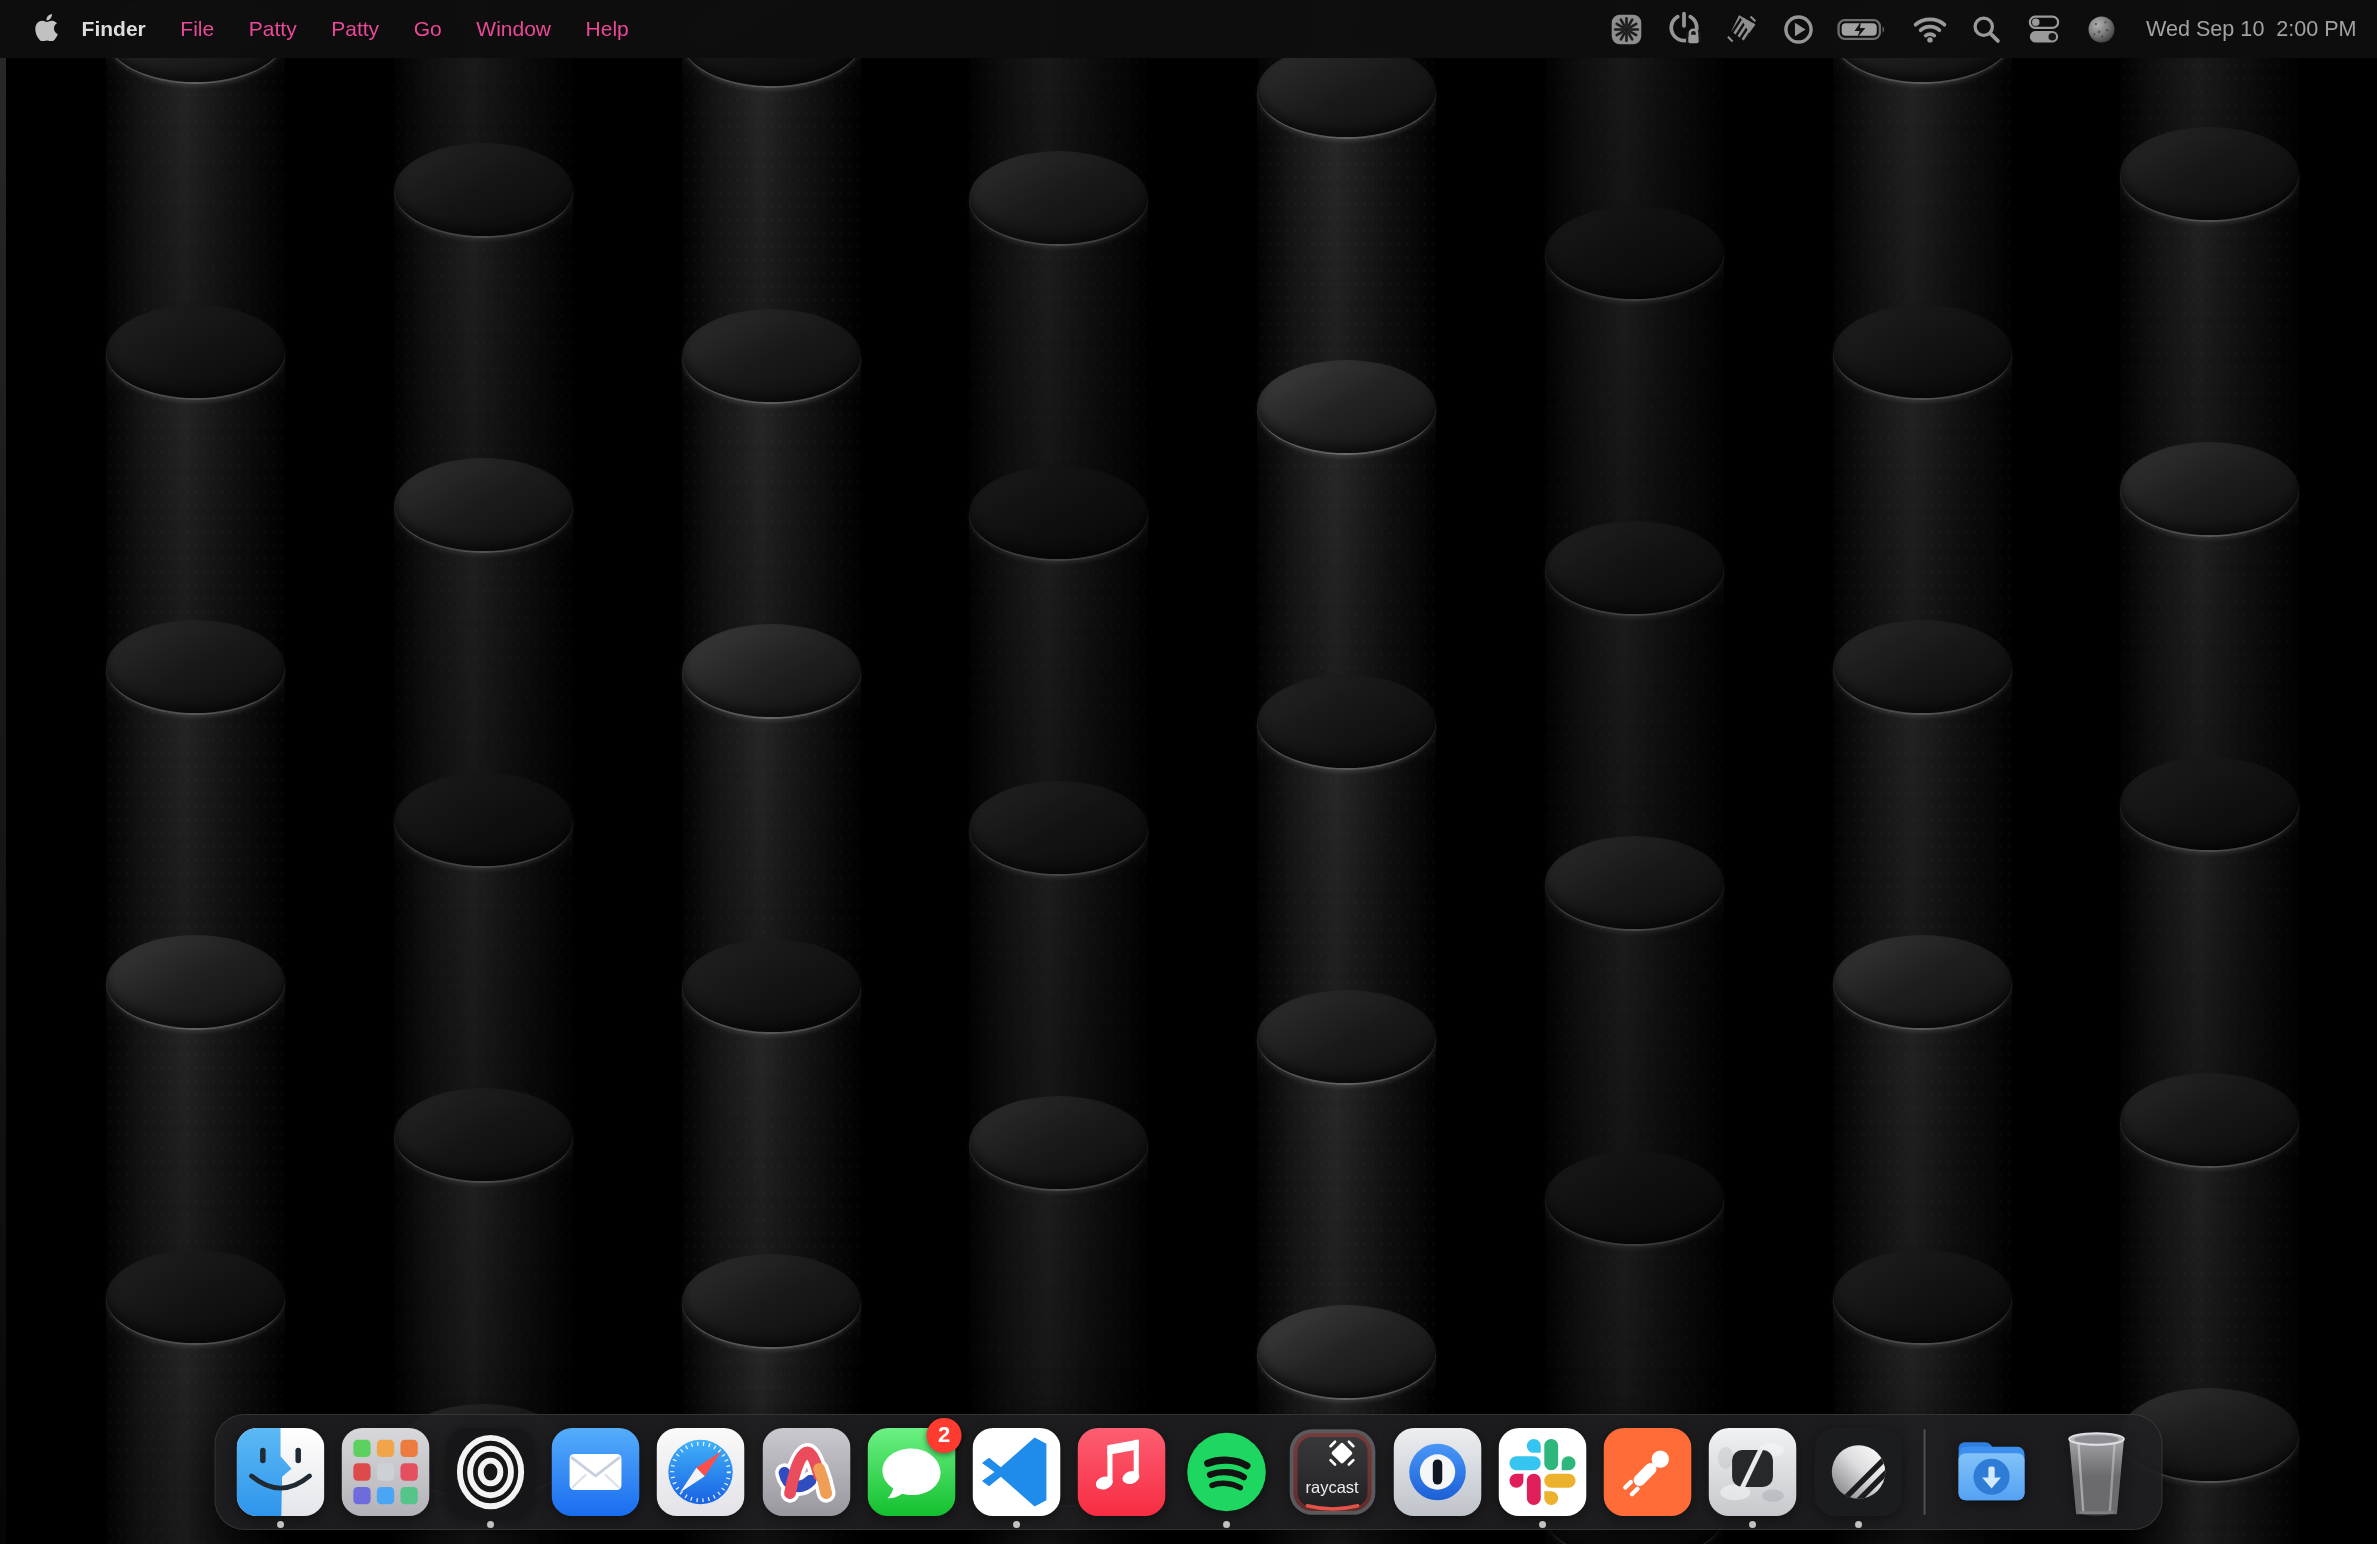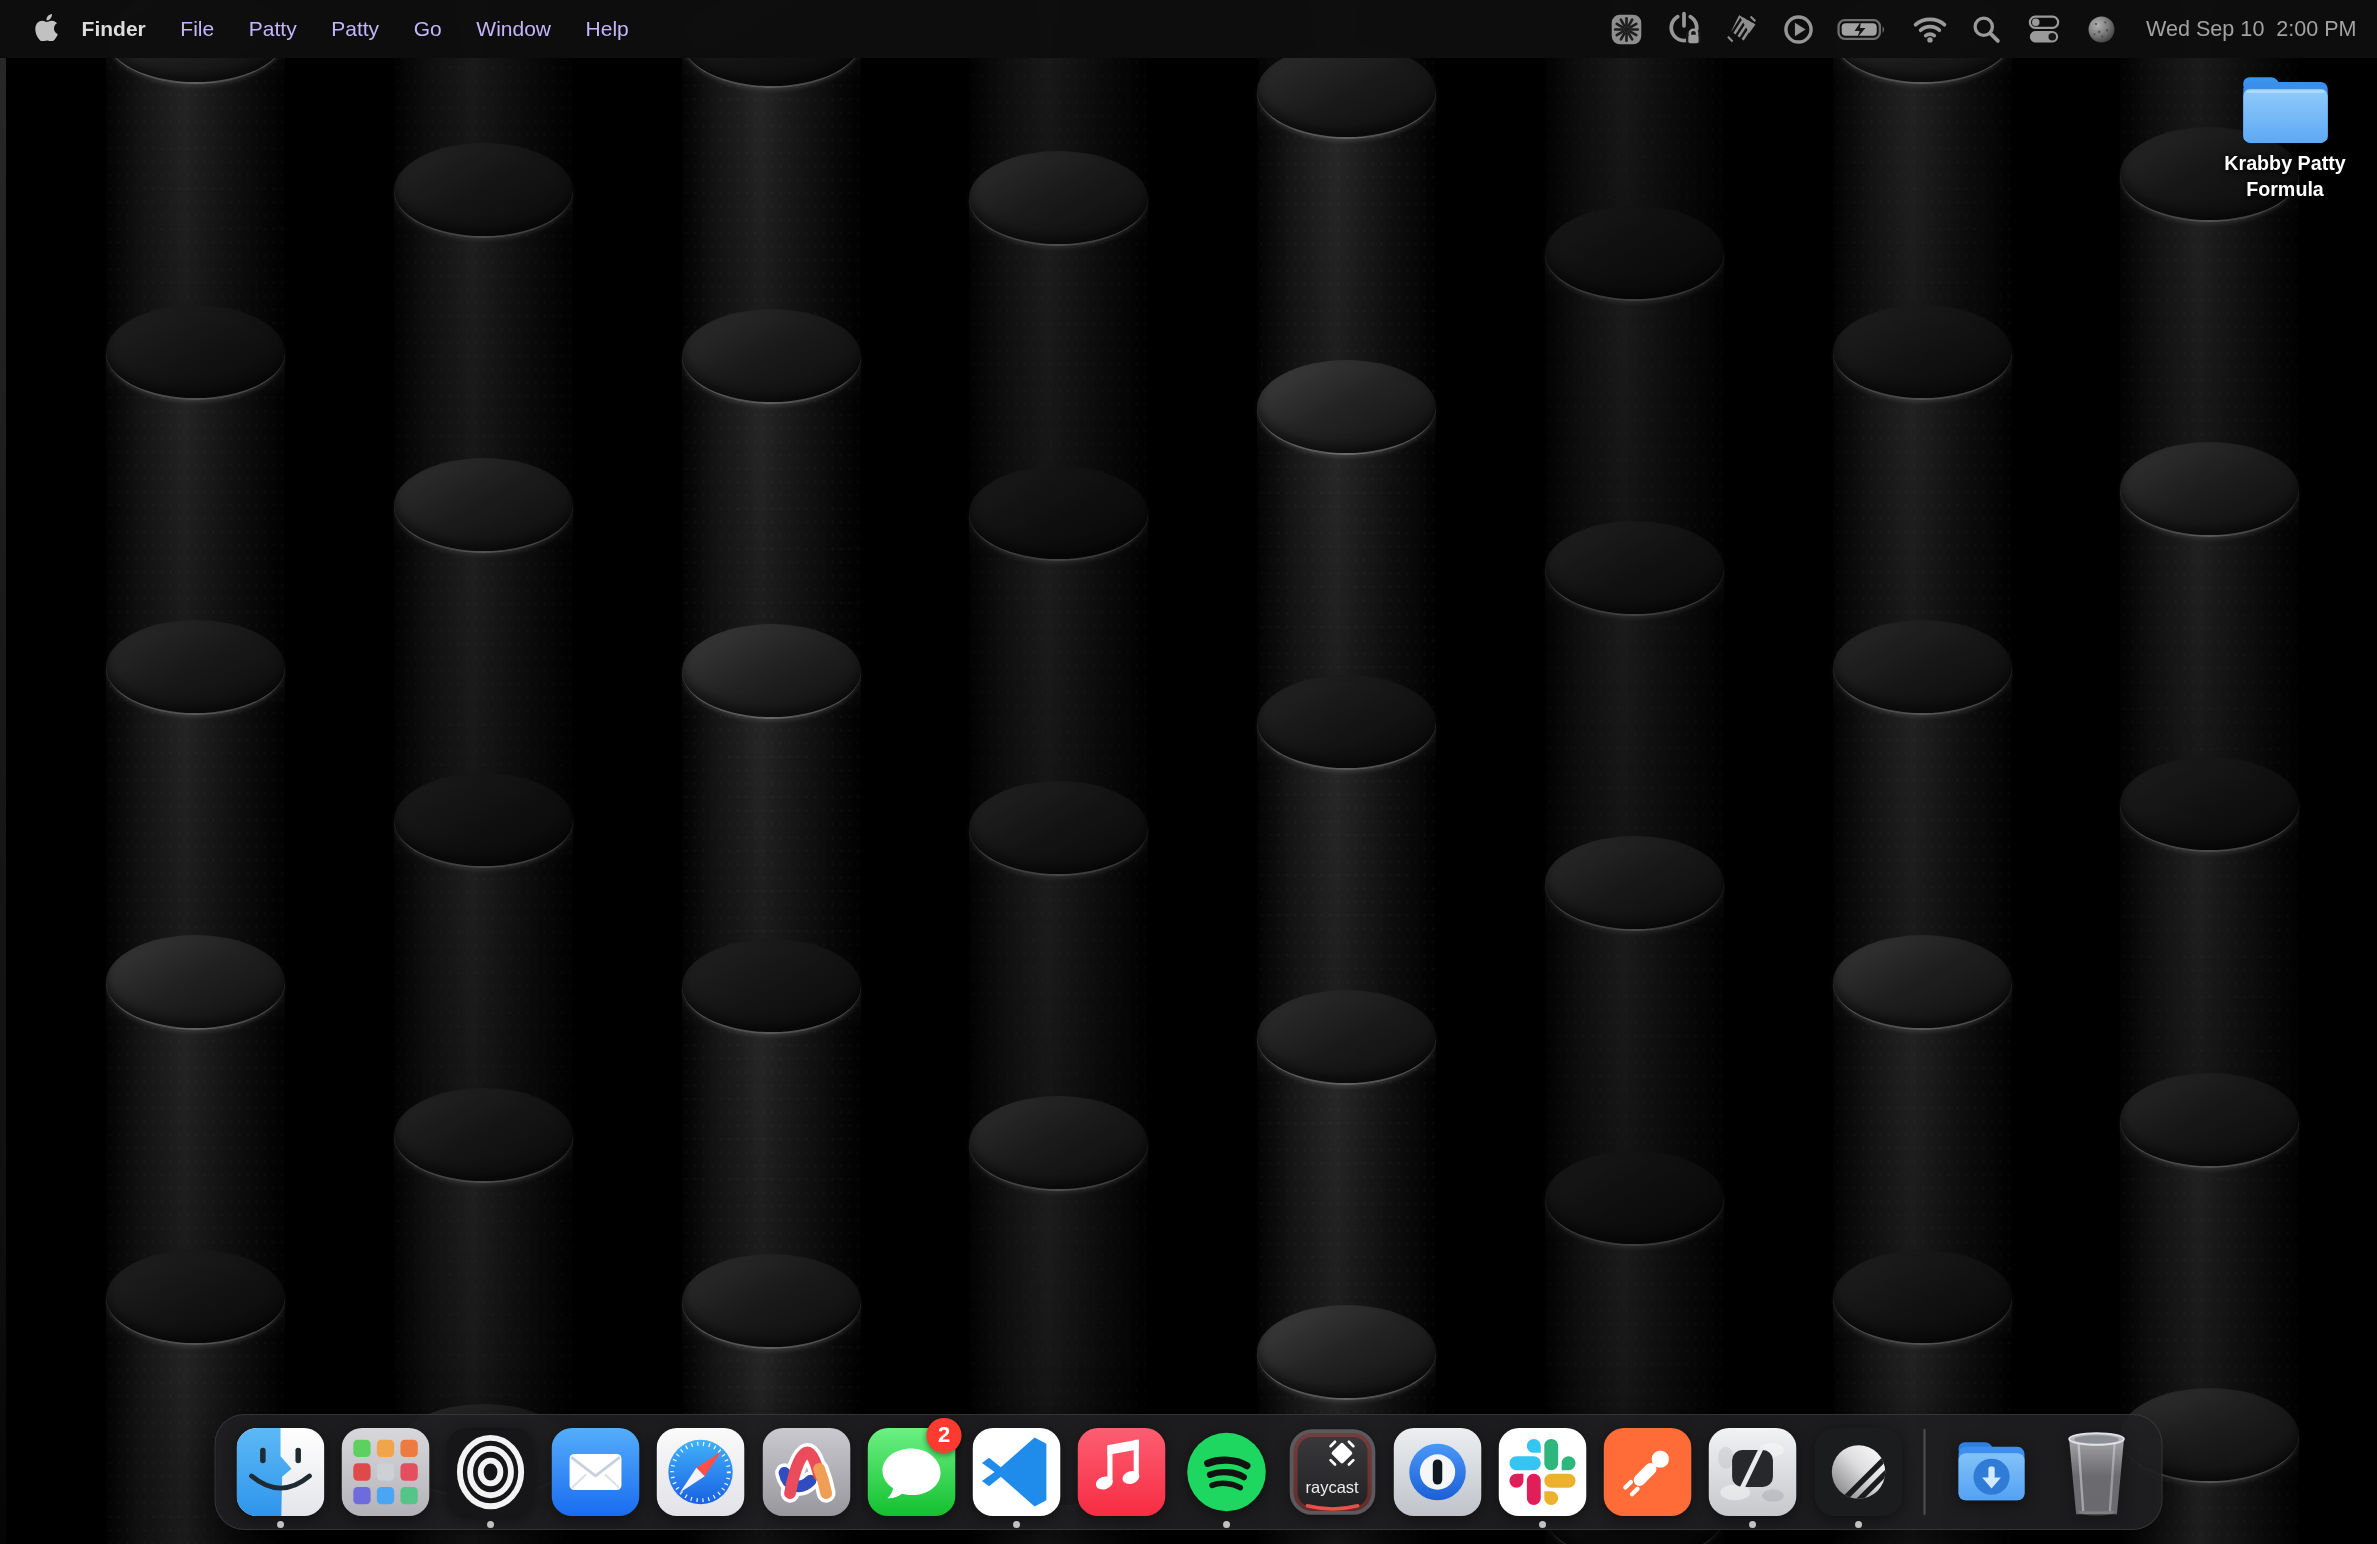--- a/index.html
+++ b/index.html
@@ -24,21 +24,21 @@
   .ell-v2{background:linear-gradient(150deg,#212121,#121212 55%,#080808);}
   #edge-glow{position:absolute;left:0;top:58px;width:5.5px;height:1486px;opacity:.85;
     background:linear-gradient(180deg,#2f2f2f,#1d1d1d 40%,#121212 78%,#060606);}
 
   
   #menubar{position:absolute;top:0;left:0;right:0;height:58px;z-index:30;box-sizing:border-box;
     background:rgba(14,14,14,.96);display:flex;align-items:center;justify-content:space-between;
     padding:0 20.4px 0 35px;}
   .mb-left,.mb-right{display:flex;align-items:center;height:100%;}
   .apple-wrap{display:flex;align-items:center;padding-right:6.3px;}
-  .mb-item{color:#c4b5fd;font-size:21px;padding:0 17.3px;line-height:58px;white-space:nowrap;}
+  .mb-item{color:#ec4899;font-size:21px;padding:0 17.3px;line-height:58px;white-space:nowrap;}
   .mb-app{font-weight:700;color:#dcdcdc;}
   .tray-icon{display:flex;align-items:center;justify-content:center;height:58px;padding:0 11px;}
   .mb-clock{display:flex;align-items:center;color:#a2a2a2;font-size:21.6px;margin-left:17.3px;gap:11.8px;white-space:nowrap;}
 
   
   #desktop-folder{position:absolute;left:2211px;top:69px;width:148px;z-index:10;text-align:center;}
   .folder-graphic{display:flex;justify-content:center;}
   .folder-label{margin-top:3.1px;color:#fff;font-size:19.7px;font-weight:700;line-height:1.3;
     text-shadow:0 1.6px 6.3px rgba(0,0,0,.95),0 0 3.1px rgba(0,0,0,.8);}
 
@@ -332,37 +332,20 @@
             </svg>
           </span>
         </span>
       <span class="mb-clock">
         <span>Wed Sep 10</span>
         <span>2:00 PM</span>
       </span>
     </div>
   </div>
 
-  <div id="desktop-folder">
-    <div class="folder-graphic" id="desktop-folder-svg">
-        <svg width="97" height="79" viewBox="0 0 124 100">
-          <defs>
-            <linearGradient id="fdg" x1="0" y1="0" x2="0" y2="1">
-              <stop offset="0" stop-color="#90cbfa"></stop>
-              <stop offset="1" stop-color="#5da9f5"></stop>
-            </linearGradient>
-          </defs>
-          <path d="M8 18 a8 8 0 0 1 8-8 h28 a9 9 0 0 1 7.2 3.6 l6.5 8.4 H8 Z" fill="#3b93f2"></path>
-          <rect x="8" y="16" width="108" height="78" rx="9" fill="#3b8fe9"></rect>
-          <rect x="8" y="25" width="108" height="69" rx="9" fill="url(#fdg)"></rect>
-          <rect x="12" y="27" width="100" height="3" rx="1.5" fill="rgba(255,255,255,.35)"></rect>
-        </svg>
-      </div>
-    <div class="folder-label">Krabby Patty Formula</div>
-  </div>
 
   <div id="dock">
       <div class="dock-item">
         <div class="app-ic">
           <svg width="88" height="88" viewBox="0 0 112 112">
             <defs>
               <clipPath id="fcp">
                 <rect width="112" height="112" rx="26"></rect>
               </clipPath>
               <linearGradient id="ffl" x1="0" y1="0" x2="0" y2="1">

